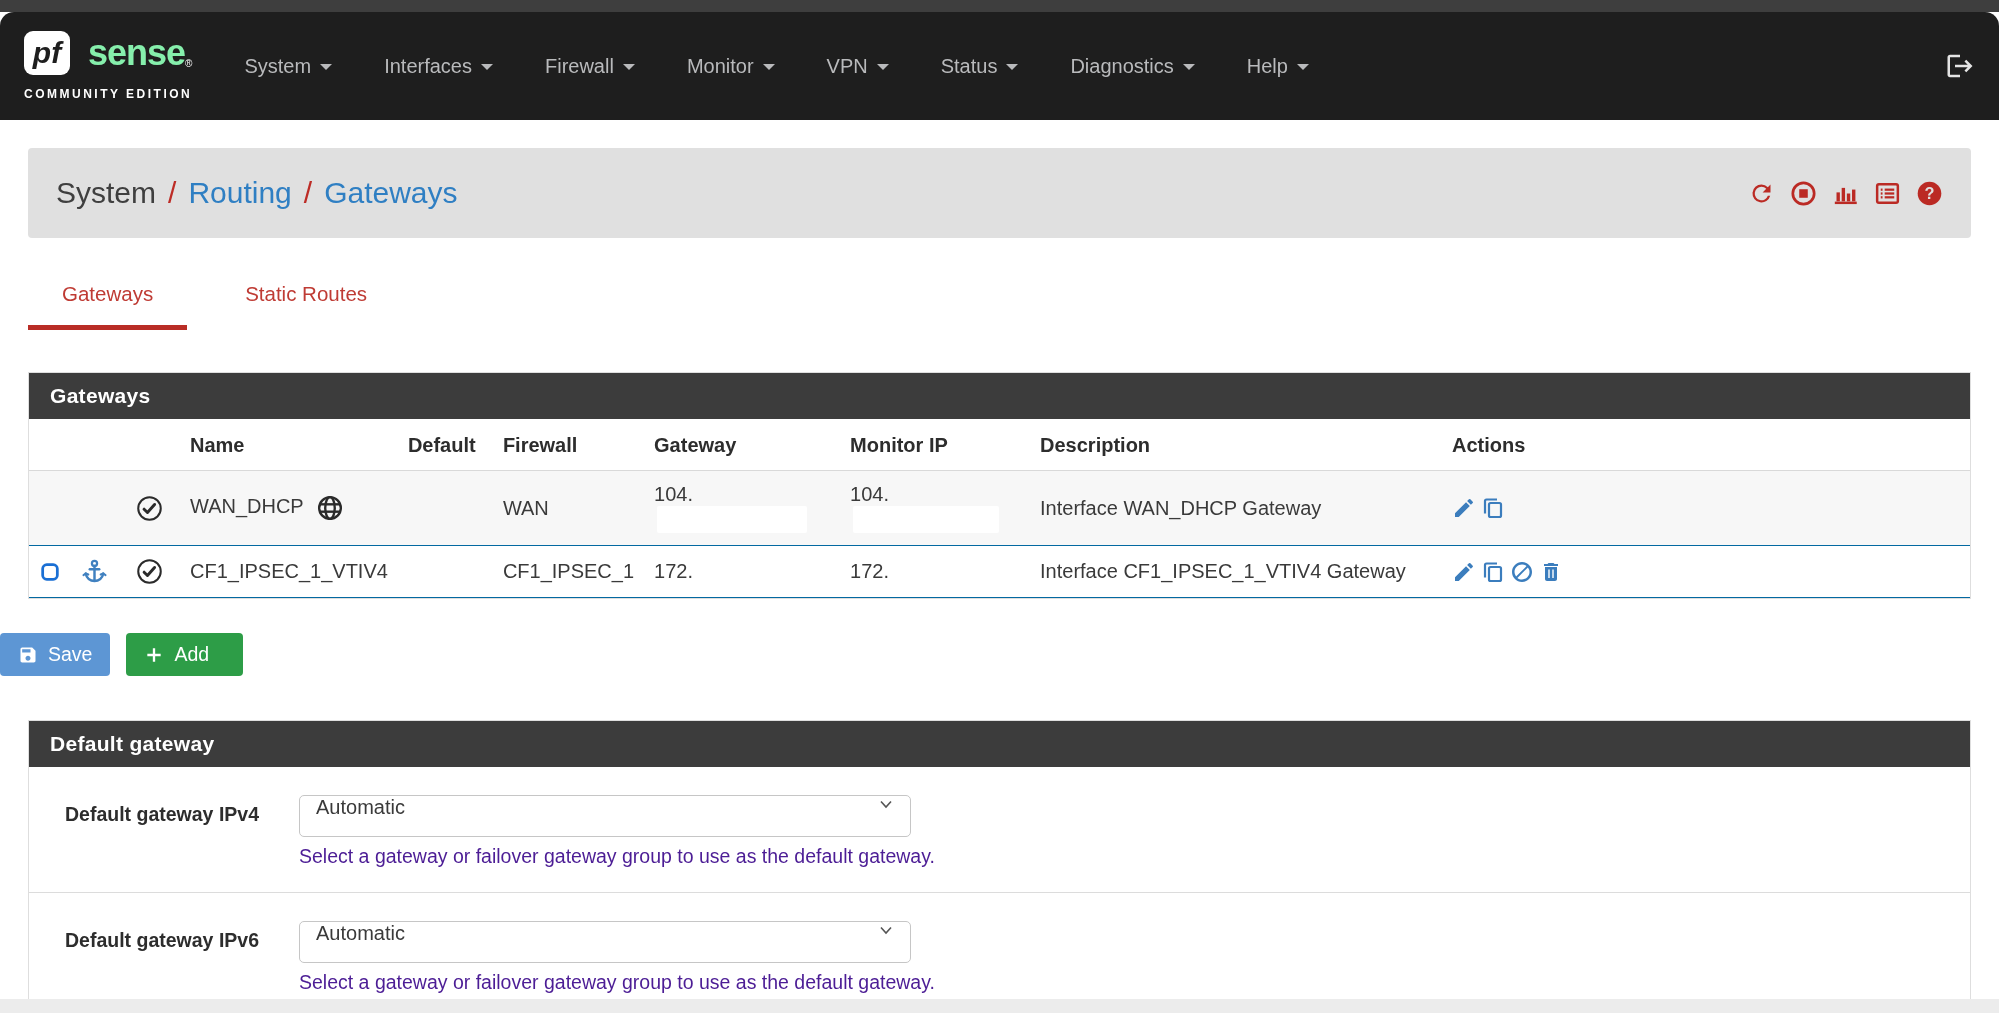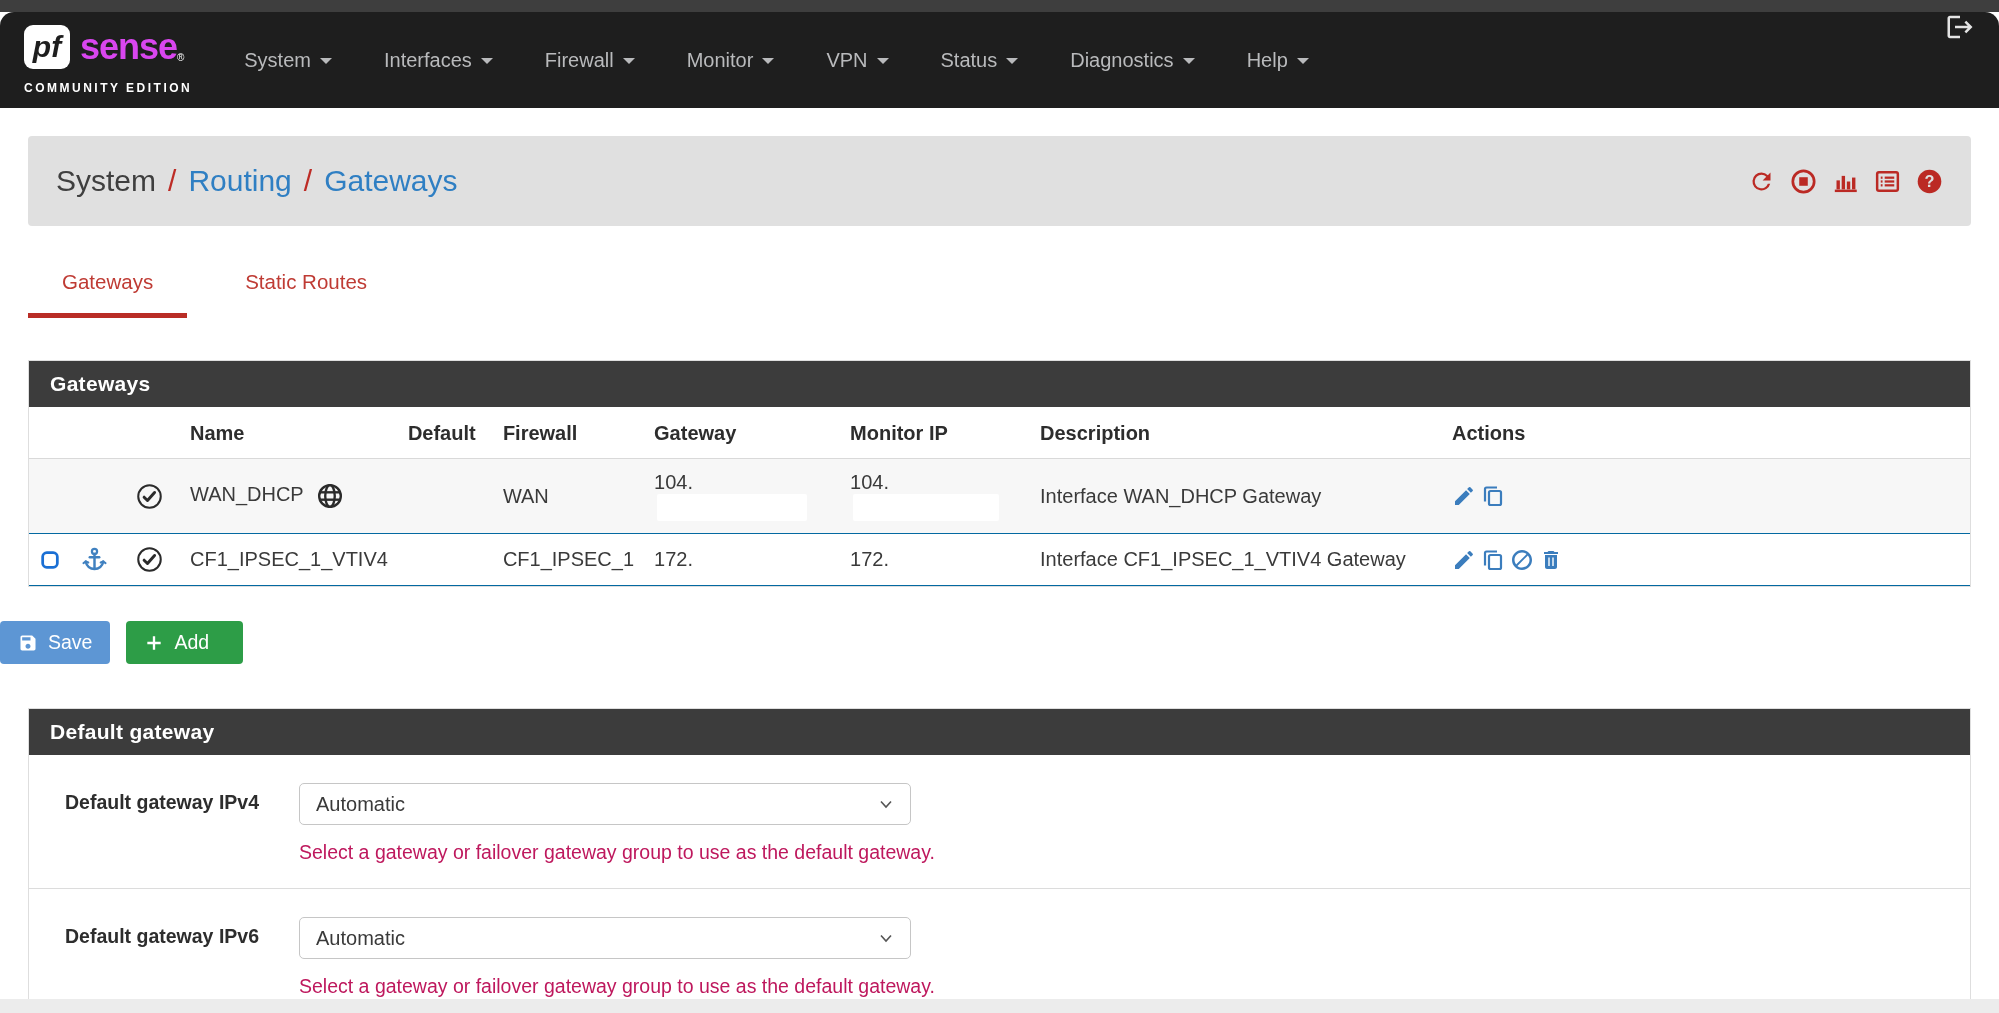--- a/index.html
+++ b/index.html
@@ -2,28 +2,28 @@
 <html><head>
 <meta charset="utf-8">
 <style>
   * { margin:0; padding:0; box-sizing:border-box; }
   html,body { width:1999px; height:1013px; overflow:hidden; background:#fff;
               font-family:"Liberation Sans", sans-serif; }
   .page { position:relative; width:1999px; height:1013px; background:#fff; }
 
   
   .top-strip { height:12px; background:#3e3e3e; }
-  .navbar { height:96px; background:#1e1e1e; display:flex; 
+  .navbar { height:108px; background:#1e1e1e; display:flex; align-items:center;
             padding:0 24px 0 24px; border-radius:14px 14px 0 0; }
   .brand { display:flex; flex-direction:column; justify-content:center; }
   .brand-row { display:flex; align-items:center; }
   .pf-box { width:46px; height:44px; background:#fff; border-radius:9px;
             display:flex; align-items:center; justify-content:center;
             font-style:italic; font-weight:bold; font-size:30px; color:#1e1e1e; }
-  .brand-sense { color:#d946ef; font-weight:bold; font-size:36px; letter-spacing:-1px; margin-left:10px; }
+  .brand-sense { color:#86efac; font-weight:bold; font-size:36px; letter-spacing:-1px; margin-left:18px; }
   .brand-reg { color:#fff; font-size:10px; align-self:flex-end; margin-bottom:6px; }
   .brand-sub { color:#fff; font-size:12px; font-weight:bold; letter-spacing:2.5px; margin-top:12px; }
   .nav-items { display:flex; margin-left:26px; }
   .nav-item { color:#b9babc; font-size:20px; padding:0 26px; display:flex;
               align-items:center; gap:9px; cursor:pointer; white-space:nowrap; }
   .caret { width:0; height:0; border-left:6px solid transparent; border-right:6px solid transparent;
            border-top:6px solid #b9babc; margin-top:2px; }
   .nav-spacer { flex:1; }
   .logout { color:#e4e4e4; width:30px; height:30px; cursor:pointer; }
 
@@ -76,25 +76,25 @@
   .btn-save { background:#5d96d4; }
   .btn-add { background:#2d9d47; padding-right:34px; margin-right:-16px; }
 
   
   .dg-panel { margin-top:44px; border-bottom:1px solid #dedede; }
   .form-row { display:flex; align-items:flex-start; padding:28px 0 24px; }
   .form-row + .form-row { border-top:1px solid #dcdcdc; }
   .form-label { width:270px; text-align:right; padding-right:40px; font-weight:bold;
                 font-size:19.5px; color:#2d2d2d; padding-top:8px; }
   .select-box { width:612px; height:42px; border:1px solid #c6c6c6; border-radius:5px;
-                display:flex; align-items:center; padding:0 16px; font-size:20px;
+                display:flex; padding:0 16px; font-size:20px;
                 color:#3a3a3a; background:#fff; cursor:pointer; }
   .select-box .sel-spacer { flex:1; }
   .select-box svg { width:16px; height:16px; color:#555; }
-  .form-help { margin-top:16px; font-size:19.5px; color:#be185d; }
+  .form-help { margin-top:8px; font-size:19.5px; color:#4c1d95; }
 
   .bottom-strip { position:absolute; left:0; bottom:0; width:100%; height:14px; background:#ececec; }
 </style>
 </head>
 <body>
 
 <div class="page">
   <div class="top-strip"></div>
 
   <div class="navbar">

